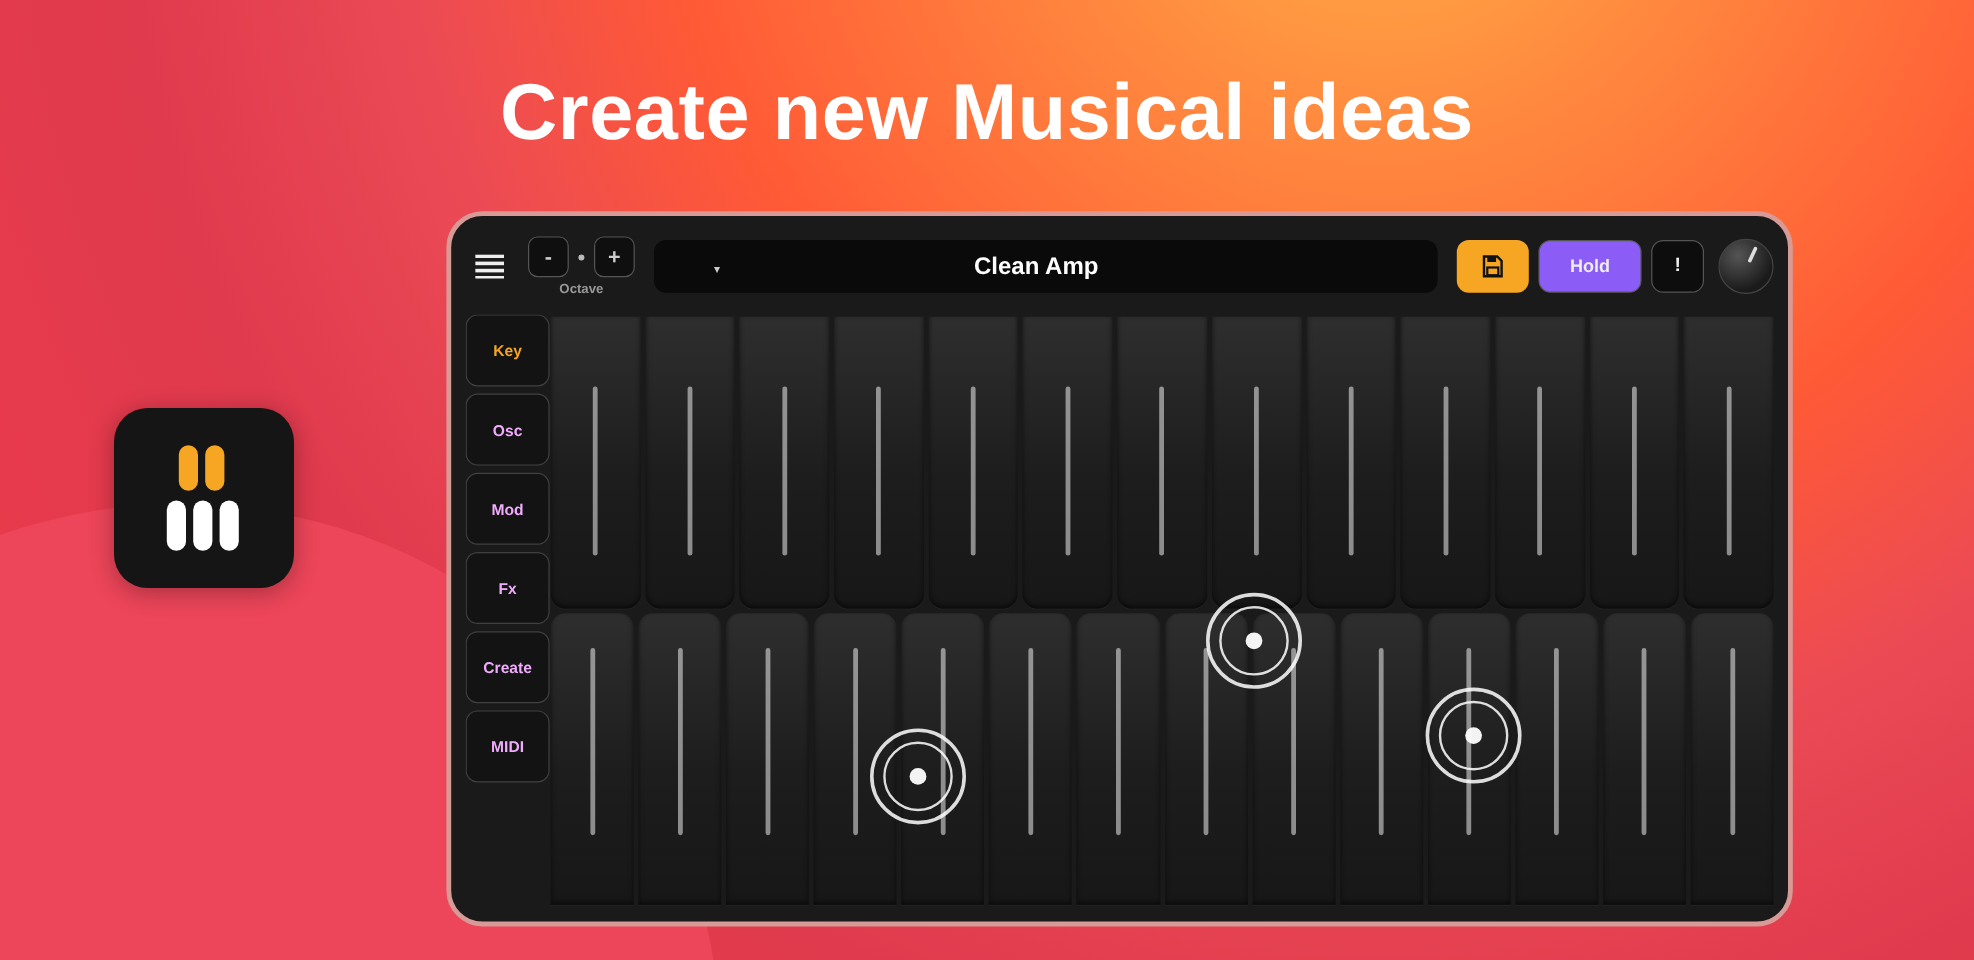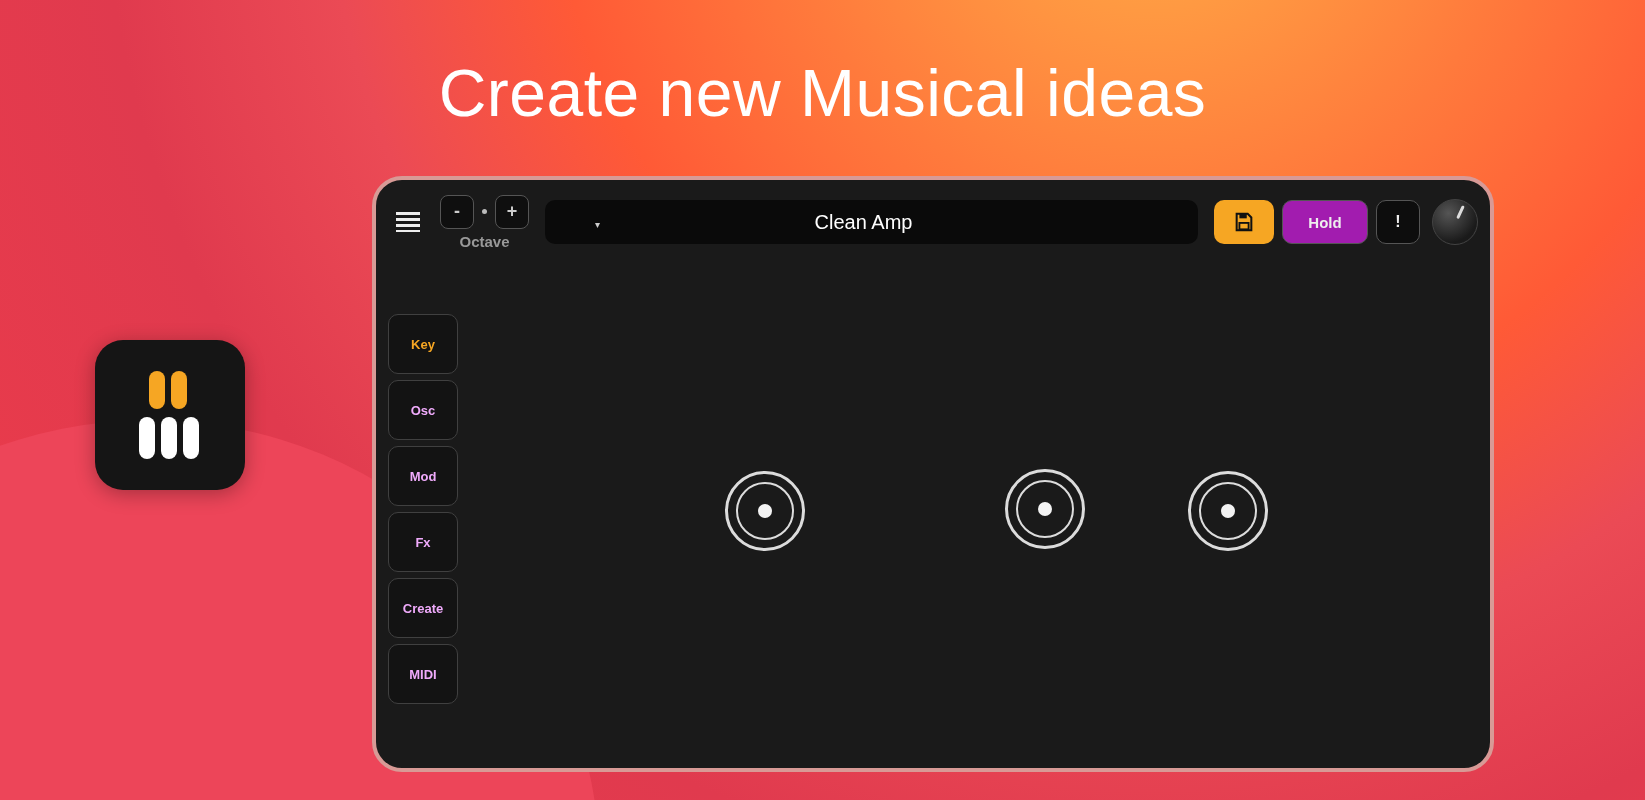--- a/index.html
+++ b/index.html
@@ -18,21 +18,21 @@
     z-index: 0;
   }
 
   .headline {
     position: absolute;
     top: 55px;
     left: 0; right: 0;
     text-align: center;
     color: #fff;
     font-size: 66px;
-    font-weight: 400;
+    font-weight: 700;
     letter-spacing: 0.5px;
     z-index: 2;
   }
 
   .app-icon {
     position: absolute;
     left: 95px; top: 340px;
     width: 150px; height: 150px;
     background: #151515;
     border-radius: 28px;
@@ -75,54 +75,54 @@
   .oct-row { display: flex; align-items: center; gap: 8px; }
   .oct-btn {
     width: 34px; height: 34px;
     border: 1.5px solid #555; border-radius: 8px;
     background: #0f0f0f;
     color: #ccc; font-size: 18px; font-weight: 700;
     display: flex; align-items: center; justify-content: center;
     cursor: pointer;
   }
   .oct-dot { width: 5px; height: 5px; border-radius: 50%; background: #bbb; }
-  .oct-label { color: #999; font-size: 15px; margin-top: 4px; font-weight: 600; }
+  .oct-label { color: #999; font-size: 11px; margin-top: 4px; font-weight: 600; }
 
   .preset-dropdown {
     flex: 1;
     height: 44px;
     background: #0a0a0a;
     border-radius: 10px;
     margin: 0 8px;
     display: flex; align-items: center;
     position: relative;
     padding: 0 40px 0 24px;
   }
   .preset-arrow {
     position: absolute; left: 50px; top: 50%; transform: translateY(-30%);
     color: #ccc; font-size: 10px;
   }
   .preset-name {
     flex: 1; text-align: center;
-    color: #fff; font-size: 20px; font-weight: 400;
+    color: #fff; font-size: 20px; font-weight: 700;
   }
 
   .save-btn {
     width: 60px; height: 44px;
     background: #f6a623;
     border-radius: 10px;
     display: flex; align-items: center; justify-content: center;
     cursor: pointer;
   }
   .save-btn svg { width: 22px; height: 22px; }
 
   .hold-btn {
     min-width: 86px; height: 44px;
     border: 1.5px solid #555; border-radius: 10px;
-    background: #a21caf;
+    background: #8b5cf6;
     color: #eee; font-size: 15px; font-weight: 700;
     display: flex; align-items: center; justify-content: center;
     cursor: pointer;
     padding: 0 14px;
   }
   .bang-btn {
     width: 44px; height: 44px;
     border: 1.5px solid #555; border-radius: 10px;
     background: #0d0d0d;
     color: #eee; font-size: 16px; font-weight: 900;
@@ -147,21 +147,20 @@
     transform-origin: 50% 20px;
     border-radius: 2px;
   }
 
   .main-area {
     flex: 1;
     display: flex;
     margin-top: 10px;
     gap: 1px;
     overflow: hidden;
-    align-items: center;
   }
   .side-tabs {
     width: 70px;
     display: flex; flex-direction: column;
     gap: 6px;
   }
   .tab {
     height: 60px;
     border: 1.5px solid #404040;
     border-radius: 10px;

